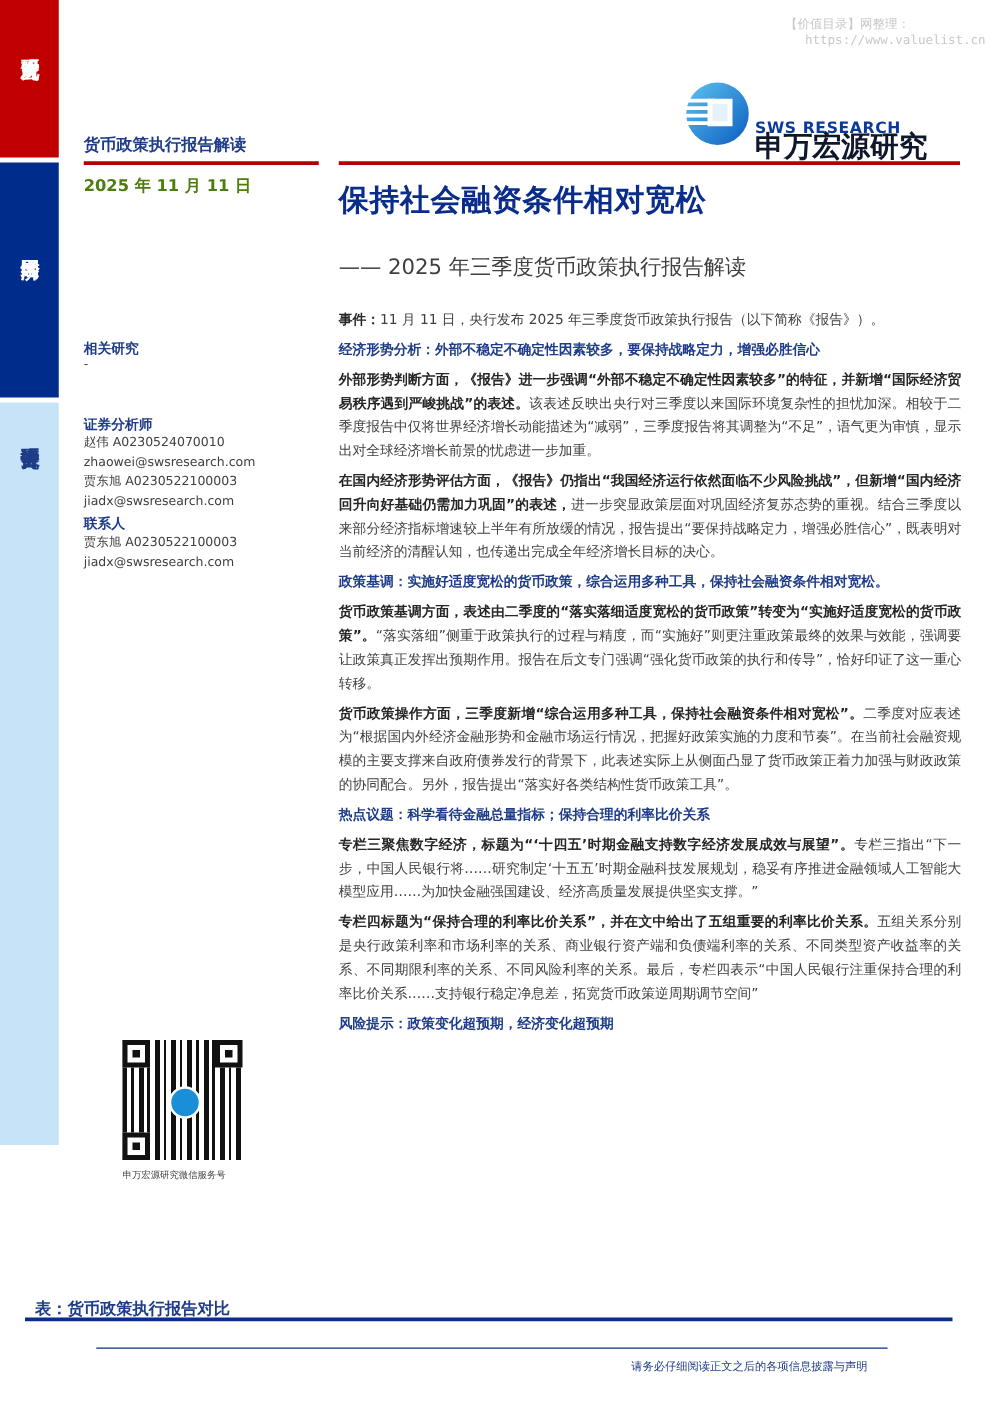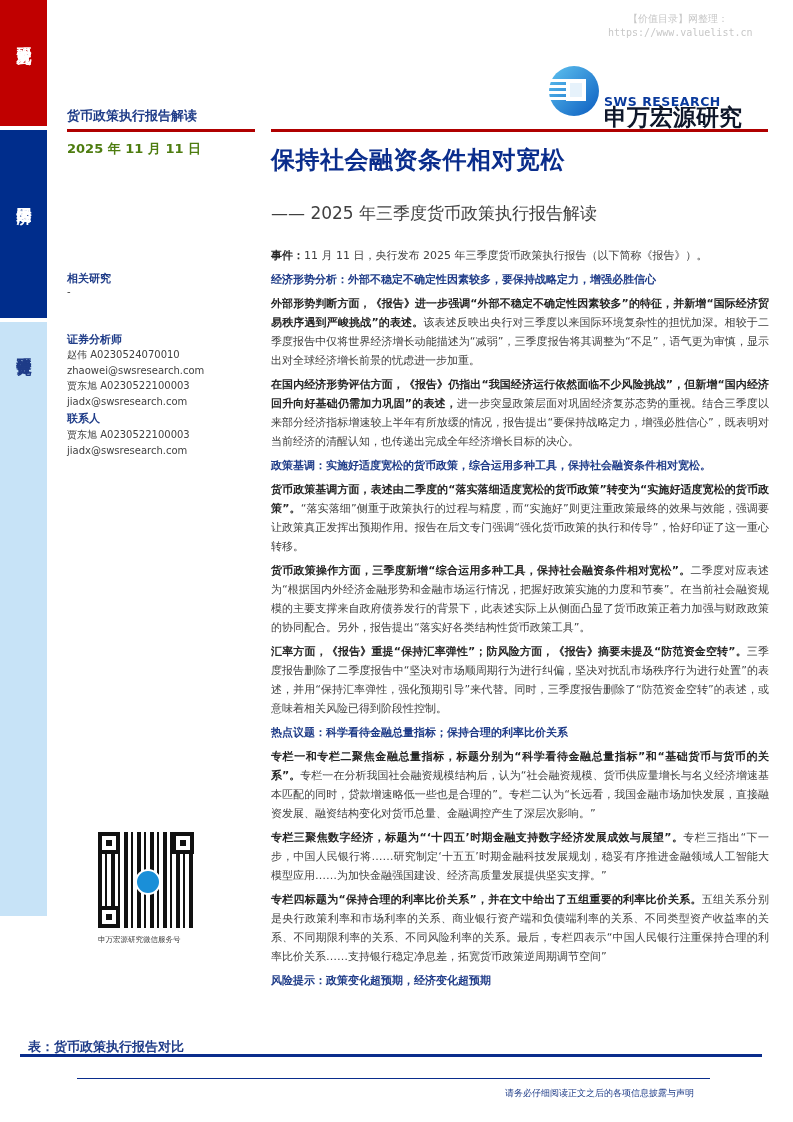--- a/index.html
+++ b/index.html
@@ -12,21 +12,21 @@
   .band-red { top:0; height:126px; background:#c00000; }
   .band-blue { top:130px; height:188px; background:#002d8c; }
   .band-light { top:322px; height:594px; background:#c7e3f7; }
   .band-text { writing-mode:vertical-rl; text-orientation:upright; font-weight:bold; font-size:15px; letter-spacing:0; }
   .band-red .band-text { color:#ffffff; margin-top:36px; }
   .band-blue .band-text { color:#ffffff; margin-top:66px; }
   .band-light .band-text { color:#1f3c88; margin-top:25px; }
 
   
   .wm1 { top:12px; left:628px; font-size:10px; color:#c8c8c8; }
-  .wm2 { top:27px; left:608px; font-size:10px; color:#c8c8c8; font-family:"DejaVu Sans Mono", monospace; }
+  .wm2 { top:27px; left:644px; font-size:10px; color:#c8c8c8; font-family:"DejaVu Sans Mono", monospace; }
 
   
   .logo { top:64px; left:546px; width:220px; height:56px; }
   .logo-cn { position:absolute; left:58px; top:2px; font-size:23px; font-weight:bold; color:#0f172a; letter-spacing:0; white-space:nowrap;margin-top:36px; }
   .logo-en { position:absolute; left:58px; top:30px; font-size:12.5px; font-weight:bold; color:#0a3a9c; letter-spacing:0.5px; white-space:nowrap; }
 
   
   .report-type { top:107px; left:67px; font-size:13px; font-weight:bold; color:#1f3c88; }
   .red-line-left { top:129px; left:67px; width:188px; height:3px; background:#b00000; }
   .red-line-right { top:129px; left:271px; width:497px; height:3px; background:#b00000; }
@@ -139,27 +139,21 @@
   <p>
     <span class="b">在国内经济形势评估方面，《报告》仍指出“我国经济运行依然面临不少风险挑战”，但新增“国内经济回升向好基础仍需加力巩固”的表述，</span><span>进一步突显政策层面对巩固经济复苏态势的重视。结合三季度以来部分经济指标增速较上半年有所放缓的情况，报告提出“要保持战略定力，增强必胜信心”，既表明对当前经济的清醒认知，也传递出完成全年经济增长目标的决心。</span>
   </p>
   <p class="h">政策基调：实施好适度宽松的货币政策，综合运用多种工具，保持社会融资条件相对宽松。</p>
   <p>
     <span class="b">货币政策基调方面，表述由二季度的“落实落细适度宽松的货币政策”转变为“实施好适度宽松的货币政策”。</span><span>“落实落细”侧重于政策执行的过程与精度，而“实施好”则更注重政策最终的效果与效能，强调要让政策真正发挥出预期作用。报告在后文专门强调“强化货币政策的执行和传导”，恰好印证了这一重心转移。</span>
   </p>
   <p>
     <span class="b">货币政策操作方面，三季度新增“综合运用多种工具，保持社会融资条件相对宽松”。</span><span>二季度对应表述为“根据国内外经济金融形势和金融市场运行情况，把握好政策实施的力度和节奏”。在当前社会融资规模的主要支撑来自政府债券发行的背景下，此表述实际上从侧面凸显了货币政策正着力加强与财政政策的协同配合。另外，报告提出“落实好各类结构性货币政策工具”。</span>
   </p>
-  <p>
-    <span class="b">汇率方面，《报告》重提“保持汇率弹性”；防风险方面，《报告》摘要未提及“防范资金空转”。</span><span>三季度报告删除了二季度报告中“坚决对市场顺周期行为进行纠偏，坚决对扰乱市场秩序行为进行处置”的表述，并用“保持汇率弹性，强化预期引导”来代替。同时，三季度报告删除了“防范资金空转”的表述，或意味着相关风险已得到阶段性控制。</span>
-  </p>
   <p class="h">热点议题：科学看待金融总量指标；保持合理的利率比价关系</p>
-  <p>
-    <span class="b">专栏一和专栏二聚焦金融总量指标，标题分别为“科学看待金融总量指标”和“基础货币与货币的关系”。</span><span>专栏一在分析我国社会融资规模结构后，认为“社会融资规模、货币供应量增长与名义经济增速基本匹配的同时，贷款增速略低一些也是合理的”。专栏二认为“长远看，我国金融市场加快发展，直接融资发展、融资结构变化对货币总量、金融调控产生了深层次影响。”</span>
-  </p>
   <p>
     <span class="b">专栏三聚焦数字经济，标题为“‘十四五’时期金融支持数字经济发展成效与展望”。</span><span>专栏三指出“下一步，中国人民银行将……研究制定‘十五五’时期金融科技发展规划，稳妥有序推进金融领域人工智能大模型应用……为加快金融强国建设、经济高质量发展提供坚实支撑。”</span>
   </p>
   <p>
     <span class="b">专栏四标题为“保持合理的利率比价关系”，并在文中给出了五组重要的利率比价关系。</span><span>五组关系分别是央行政策利率和市场利率的关系、商业银行资产端和负债端利率的关系、不同类型资产收益率的关系、不同期限利率的关系、不同风险利率的关系。最后，专栏四表示“中国人民银行注重保持合理的利率比价关系……支持银行稳定净息差，拓宽货币政策逆周期调节空间”</span>
   </p>
   <p class="h">风险提示：政策变化超预期，经济变化超预期</p>
 </div>
 
 <div class="abs table-title">表：货币政策执行报告对比</div>

